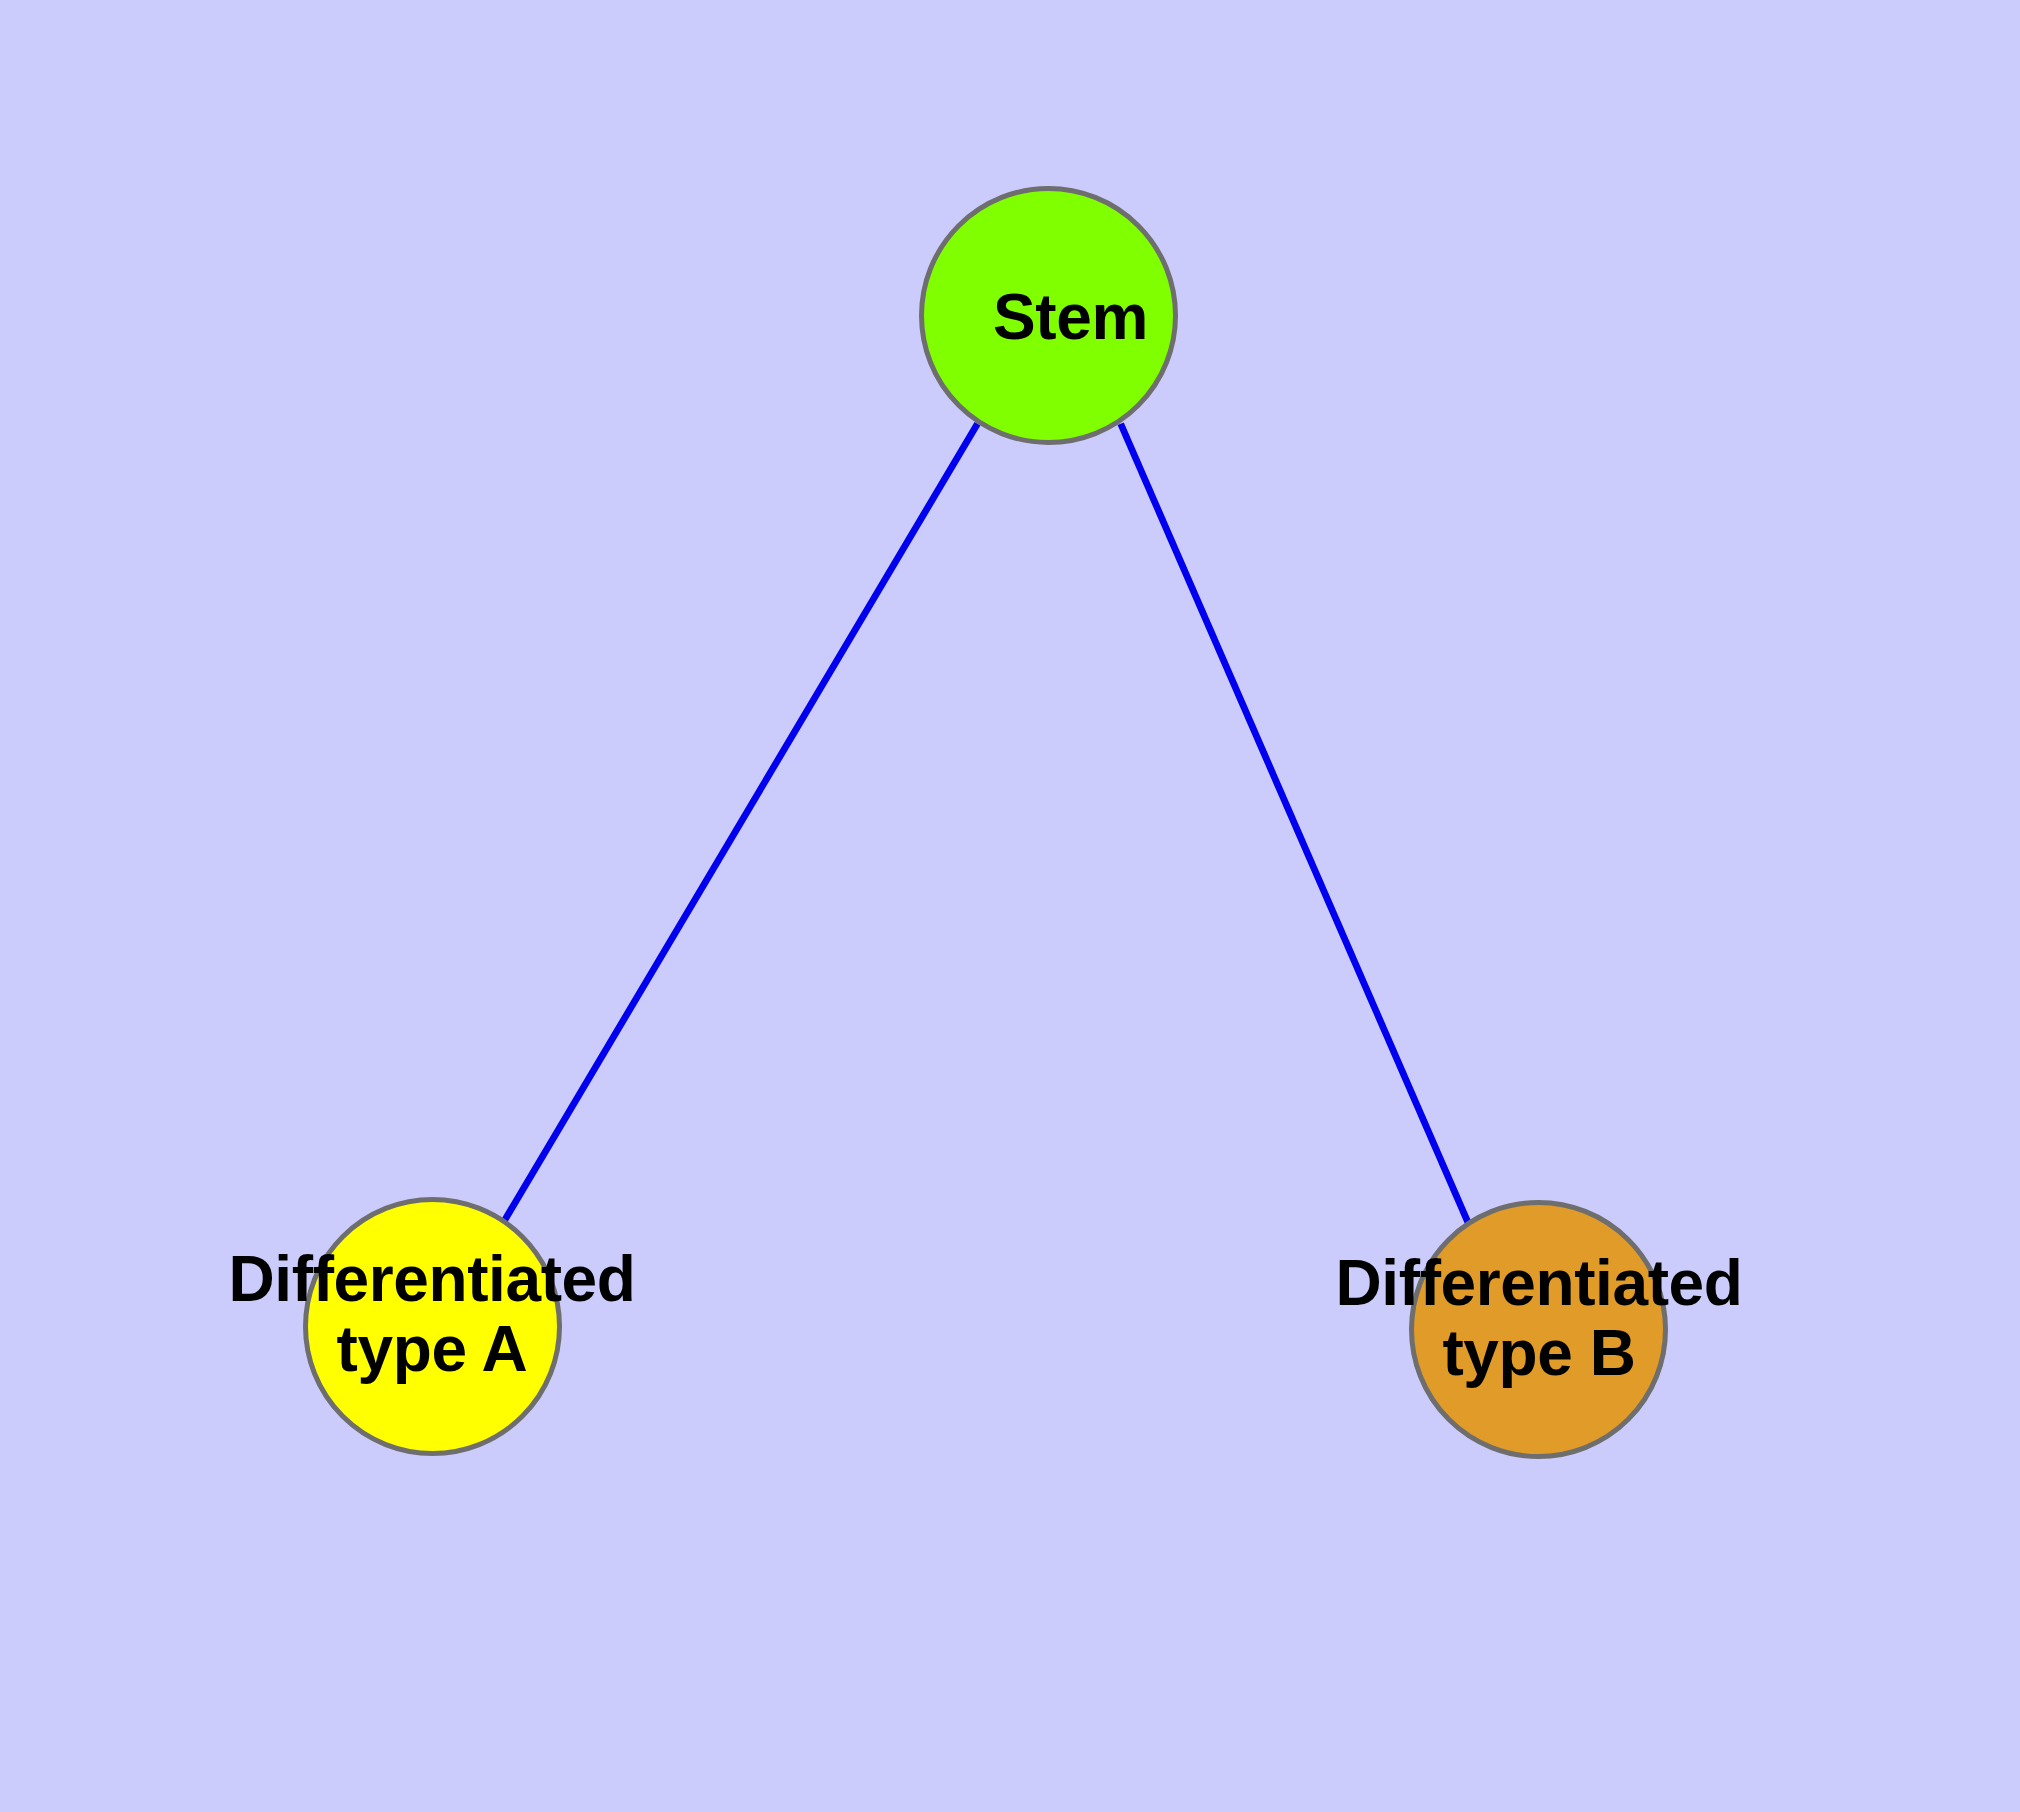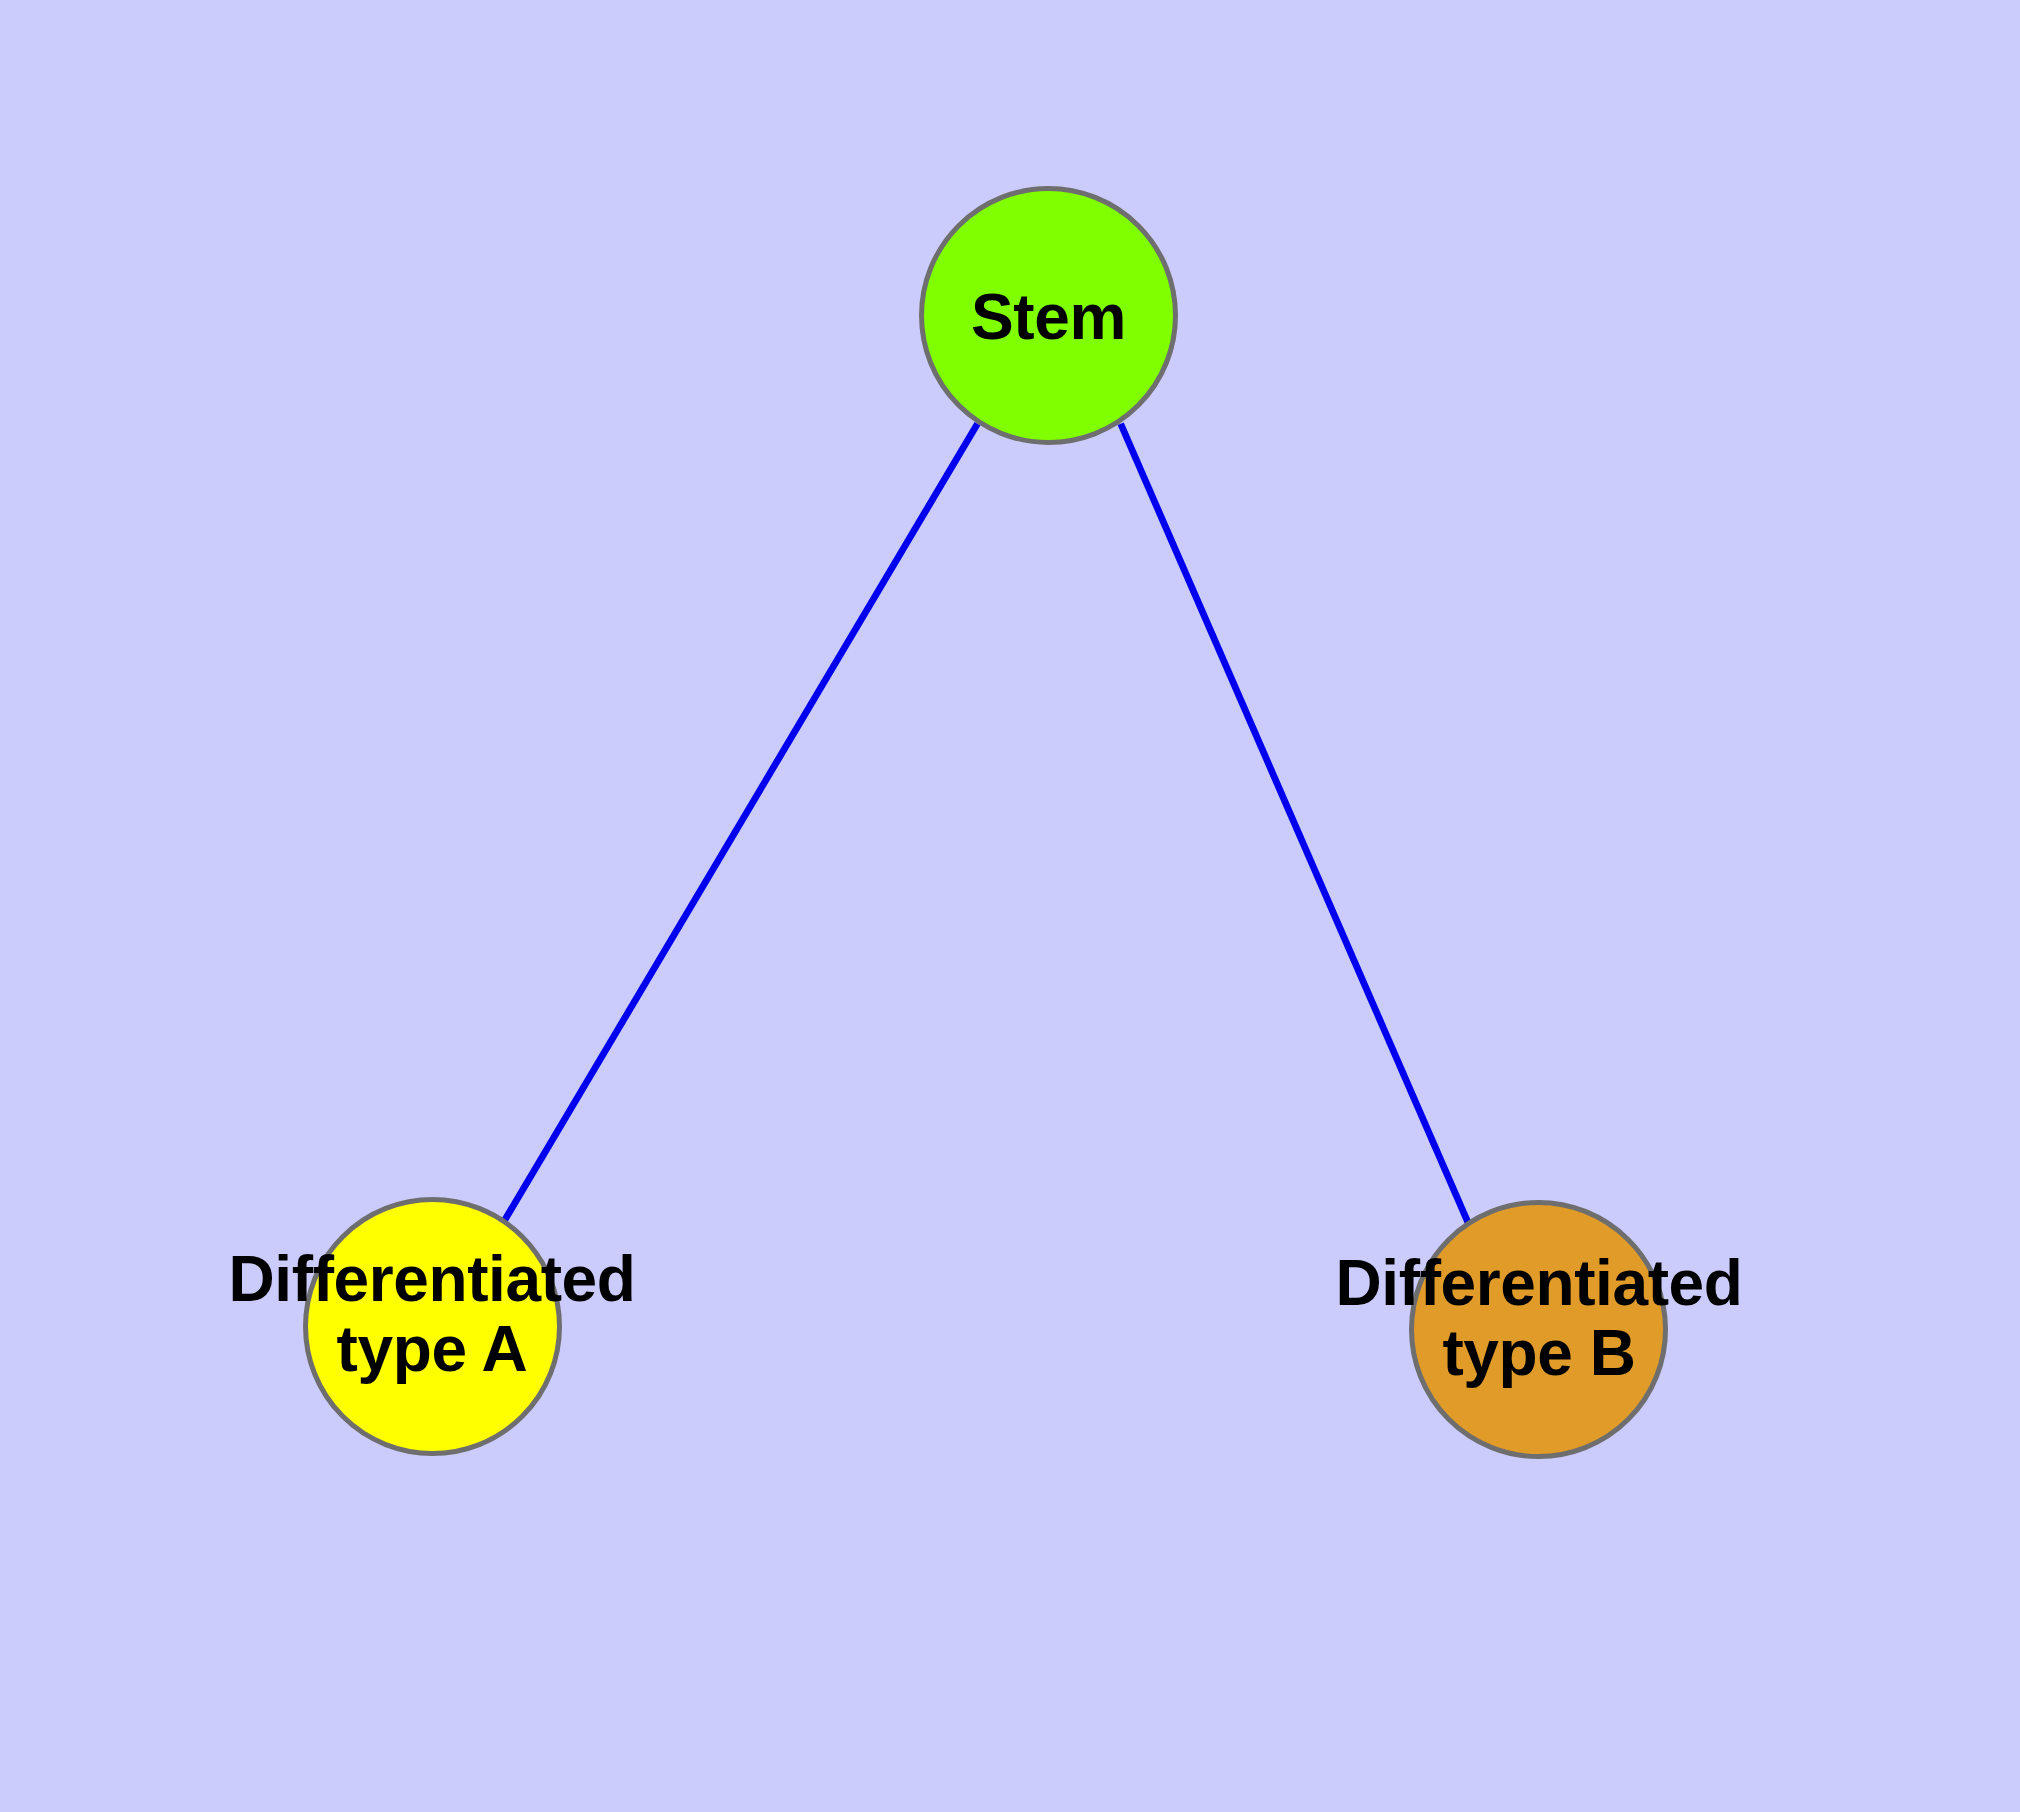--- a/index.html
+++ b/index.html
@@ -40,21 +40,21 @@
   }
   
   #node-stem {
     left: 919px;
     top: 186px;
     width: 259px;
     height: 259px;
     background: #7fff00;
   }
   #label-stem {
-    left: 794px;
+    left: 816px;
     top: 282px;
     width: 509px;
     font-size: 64px;
   }
   
   #node-type-a {
     left: 303px;
     top: 1197px;
     width: 259px;
     height: 259px;

